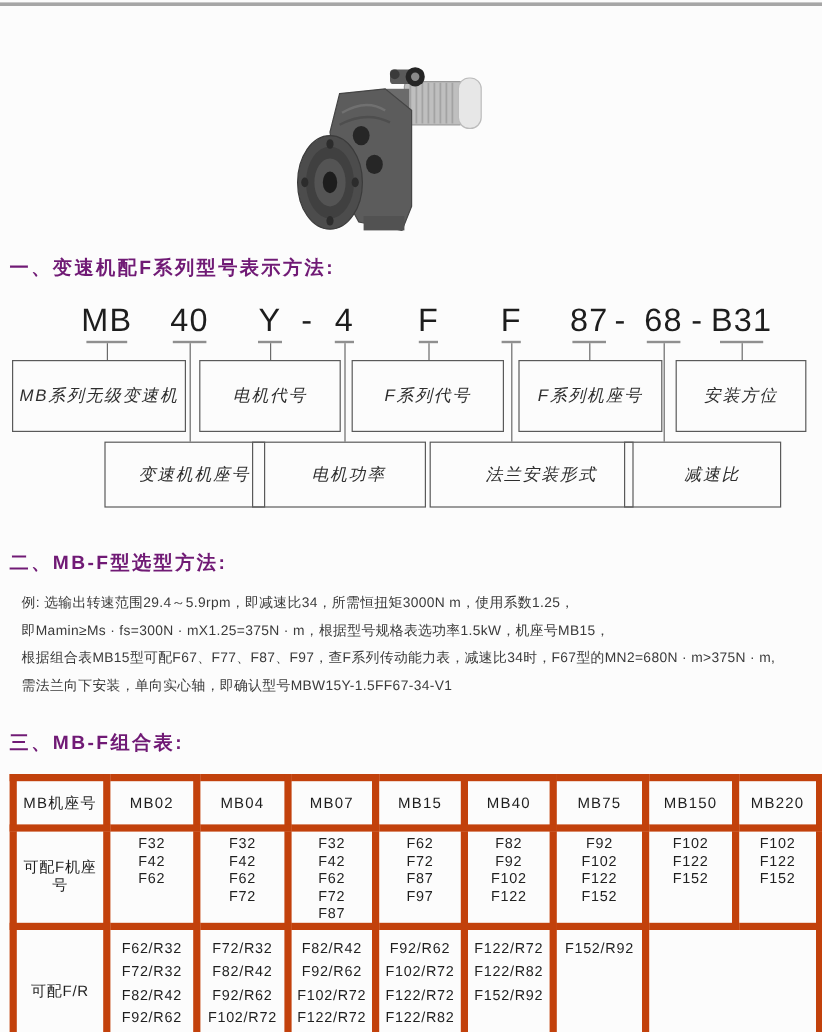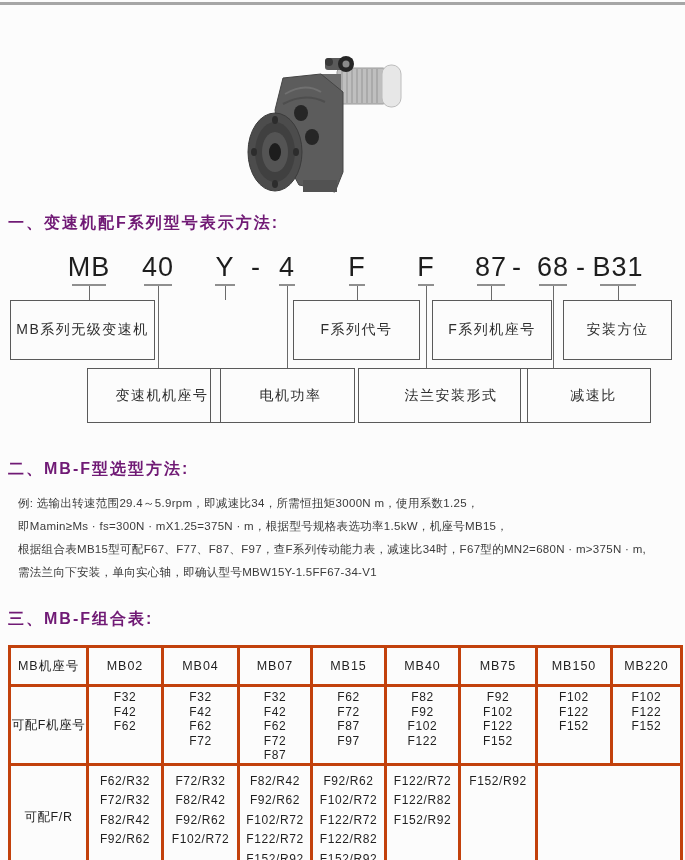--- a/index.html
+++ b/index.html
@@ -14,31 +14,31 @@
   .sec-h.h2{top:459px;}
   .sec-h.h3{top:609px;}
   
   .tok{position:absolute;top:252px;transform:translateX(-50%);font-size:27px;color:#1d1d1d;
        letter-spacing:1px;white-space:nowrap;}
   .tick{position:absolute;top:284px;height:2px;background:#8f8f8f;transform:translateX(-50%);}
   .vline{position:absolute;width:1px;background:#6a6a6a;}
   .vline.to-top{top:286px;height:14px;}
   .vline.to-bottom{top:286px;height:82px;}
   .dbox{position:absolute;border:1px solid #5a5a5a;display:flex;align-items:center;justify-content:center;
-        font-size:14px;letter-spacing:1.5px;color:#2e2e2e;text-align:center;background:transparent;}
+        font-size:14px;letter-spacing:1.5px;color:#2e2e2e;text-align:center;background:transparent;font-style:italic;}
   .dbox.trow{top:300px;height:58px;}
   .dbox.brow{top:368px;height:53px;padding-left:16px;}
   
   .example{position:absolute;left:18px;top:492px;font-size:11.5px;line-height:23px;color:#3a3a3a;
            letter-spacing:0.3px;}
   .example div{white-space:nowrap;}
   
   .combo-wrap{position:absolute;left:8px;top:645px;}
   table.combo{border-collapse:collapse;table-layout:fixed;width:672px;font-size:12px;color:#1f1f1f;}
-  table.combo th,table.combo td{border:3px solid #c2410c;text-align:center;padding:0;letter-spacing:0.6px;}
+  table.combo th,table.combo td{border:6px solid #c2410c;text-align:center;padding:0;letter-spacing:0.6px;}
   table.combo thead th{height:36px;font-weight:400;font-size:12.5px;letter-spacing:1px;}
   tr.r1 td{height:72px;vertical-align:top;padding-top:3px;line-height:14.5px;white-space:pre-line;}
   tr.r2 td{height:97px;vertical-align:top;padding-top:6px;line-height:19.5px;white-space:pre-line;}
   td.lbl{vertical-align:middle !important;padding-top:0 !important;white-space:normal;font-size:12.5px;letter-spacing:1px;}
 </style>
 </head>
 <body>
 
 <div class="page">
   <div class="top-rule"></div>
@@ -116,20 +116,21 @@
   <div class="vline to-bottom" style="left:158px"></div>
   <div class="vline to-top" style="left:225px"></div>
   <div class="vline to-bottom" style="left:287px"></div>
   <div class="vline to-top" style="left:357px"></div>
   <div class="vline to-bottom" style="left:426px"></div>
   <div class="vline to-top" style="left:491px"></div>
   <div class="vline to-bottom" style="left:553px"></div>
   <div class="vline to-top" style="left:618px"></div>
 
   <div class="dbox trow" style="left:10px;width:143px">MB系列无级变速机</div>
+  <div class="dbox trow" style="left:166px;width:116px">电机代号</div>
   <div class="dbox trow" style="left:293px;width:125px">F系列代号</div>
   <div class="dbox trow" style="left:432px;width:118px">F系列机座号</div>
   <div class="dbox trow" style="left:563px;width:107px">安装方位</div>
 
   <div class="dbox brow" style="left:87px;width:116px">变速机机座号</div>
   <div class="dbox brow" style="left:210px;width:127px">电机功率</div>
   <div class="dbox brow" style="left:358px;width:152px">法兰安装形式</div>
   <div class="dbox brow" style="left:520px;width:113px">减速比</div>
 
   <div class="sec-h h2">二、MB-F型选型方法:</div>

